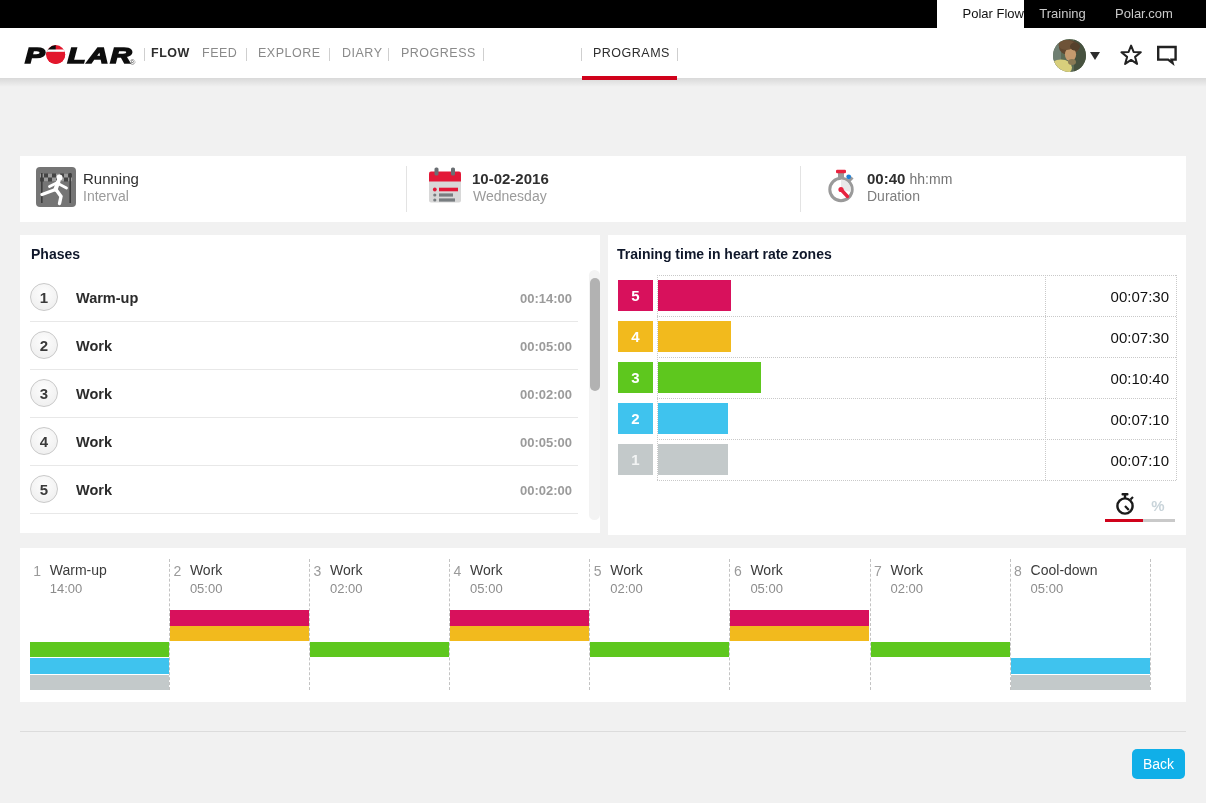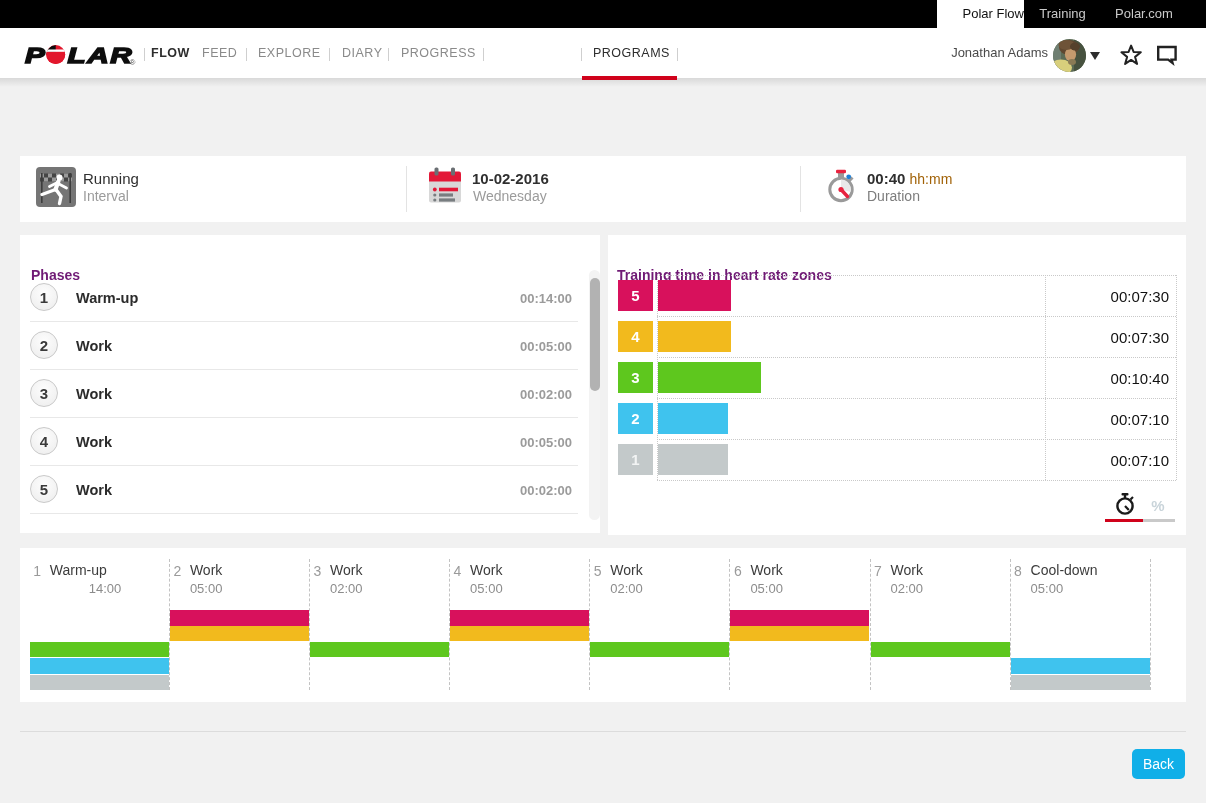--- a/index.html
+++ b/index.html
@@ -29,21 +29,21 @@
 #title { left:18px; top:100px; font-size:29.5px; color:#3f3f3f; }
 
 
 .card { background:#fff; }
 #card1 { left:20px; top:156px; width:1166px; height:66px; }
 .cdiv { top:166px; width:1px; height:46px; background:#e3e3e3; }
 .c1main { font-size:15px; color:#2f2f2f; }
 .c1sub { font-size:14px; color:#9b9b9b; }
 
 #card2 { left:20px; top:235px; width:580px; height:298px; }
-.ctitle { font-size:14px; font-weight:bold; color:#701a75;margin-top:21px; }
+.ctitle { font-size:14px; font-weight:bold; color:#0f172a; }
 .pcirc { width:28px; height:28px; border-radius:50%; border:1px solid #c9c9c9;
   background:radial-gradient(circle at 50% 35%, #fdfdfd, #ececec);
   text-align:center; line-height:27px; font-size:15px; font-weight:bold; color:#3a3a3a; }
 .pname { font-size:14.5px; font-weight:bold; color:#2b2b2b; }
 .ptime { font-size:13px; font-weight:bold; color:#9b9b9b; }
 .psep { left:30px; width:548px; height:1px; background:#e8e8e8; }
 #sbtrack { left:589px; top:270px; width:11px; height:250px; background:#f3f3f3; border-radius:6px;}
 #sbthumb { left:590px; top:278px; width:10px; height:113px; background:#b2b2b2; border-radius:5px;}
 
 #card3 { left:608px; top:235px; width:578px; height:300px; }
@@ -105,21 +105,20 @@
   <div class="abs nsep" style="left:329px;"></div>
   <div class="abs nav" style="left:342px;">DIARY</div>
   <div class="abs nsep" style="left:388px;"></div>
   <div class="abs nav" style="left:401px;">PROGRESS</div>
   <div class="abs nsep" style="left:483px;"></div>
   <div class="abs nsep" style="left:581px;"></div>
   <div class="abs nav on" style="left:593px;">PROGRAMS</div>
   <div class="abs nsep" style="left:677px;"></div>
   <div class="abs" id="redline"></div>
 
-  <div class="abs" id="uname">Jonathan Adams</div>
 
   <svg class="abs" style="left:1053px; top:39px;" width="33" height="33" viewBox="0 0 33 33">
     <defs>
         <clipPath id="avc">
           <circle cx="16.5" cy="16.5" r="16.5"></circle>
         </clipPath>
       </defs>
     <g clip-path="url(#avc)">
       <rect width="33" height="33" fill="#5c6b55"></rect>
       <rect x="21" width="12" height="33" fill="#47523f"></rect>
@@ -198,21 +197,21 @@
     <rect x="12" y="4" width="6" height="5" fill="#9a9a9a"></rect>
     <rect x="10" y="1.8" width="10" height="3.4" rx="1.2" fill="#e8233f"></rect>
     <path d="M23 13 L26.5 9.5" stroke="#9a9a9a" stroke-width="3"></path>
     <circle cx="15" cy="21.5" r="11.2" fill="#fff" stroke="#9a9a9a" stroke-width="3"></circle>
     <path d="M15 21.5 L15 11.5 A10 10 0 0 1 24.6 24 Z" fill="#e9e9e9"></path>
     <circle cx="22.7" cy="8.8" r="2.4" fill="#1d7fd4"></circle>
     <path d="M15 21.5 L21.5 28.5" stroke="#e8233f" stroke-width="3.4" stroke-linecap="round"></path>
     <circle cx="15" cy="21.5" r="2.6" fill="#e8233f"></circle>
   </svg>
   <div class="abs c1main" style="left:867px; top:170px; font-weight:bold;">00:40
-    <span style="font-weight:normal; color:#a16207; font-size:14px;"> hh:mm</span></div>
+    <span style="font-weight:normal; color:#737373; font-size:14px;"> hh:mm</span></div>
   <div class="abs c1sub" style="left:867px; top:188px; color:#7d7d7d;">Duration</div>
 
   <div class="abs card" id="card2"></div>
   <div class="abs ctitle" style="left:31px; top:246px;">Phases</div>
   <div class="abs pcirc" style="left:30px; top:283px;">1</div>
   <div class="abs pname" style="left:76px; top:290px;">Warm-up</div>
   <div class="abs ptime" style="left:472px; top:291px; width:100px; text-align:right;">00:14:00</div>
   <div class="abs psep" style="top:321px;"></div>
   <div class="abs pcirc" style="left:30px; top:331px;">2</div>
   <div class="abs pname" style="left:76px; top:338px;">Work</div>
@@ -277,21 +276,21 @@
   <div class="abs dash" style="left:309px;"></div>
   <div class="abs dash" style="left:449px;"></div>
   <div class="abs dash" style="left:589px;"></div>
   <div class="abs dash" style="left:729px;"></div>
   <div class="abs dash" style="left:870px;"></div>
   <div class="abs dash" style="left:1010px;"></div>
   <div class="abs dash" style="left:1150px;"></div>
   <div class="abs" id="chartlabels"></div>
   <div class="abs phnum" style="left:33.3px; top:563px;">1</div>
   <div class="abs phname" style="left:49.8px; top:562px;">Warm-up</div>
-  <div class="abs phtime" style="left:49.8px; top:581px;margin-left:39px;">14:00</div>
+  <div class="abs phtime" style="left:49.8px; top:581px;">14:00</div>
   <div class="abs phnum" style="left:173.4px; top:563px;">2</div>
   <div class="abs phname" style="left:189.9px; top:562px;">Work</div>
   <div class="abs phtime" style="left:189.9px; top:581px;">05:00</div>
   <div class="abs phnum" style="left:313.5px; top:563px;">3</div>
   <div class="abs phname" style="left:330.0px; top:562px;">Work</div>
   <div class="abs phtime" style="left:330.0px; top:581px;">02:00</div>
   <div class="abs phnum" style="left:453.6px; top:563px;">4</div>
   <div class="abs phname" style="left:470.1px; top:562px;">Work</div>
   <div class="abs phtime" style="left:470.1px; top:581px;">05:00</div>
   <div class="abs phnum" style="left:593.8px; top:563px;">5</div>

